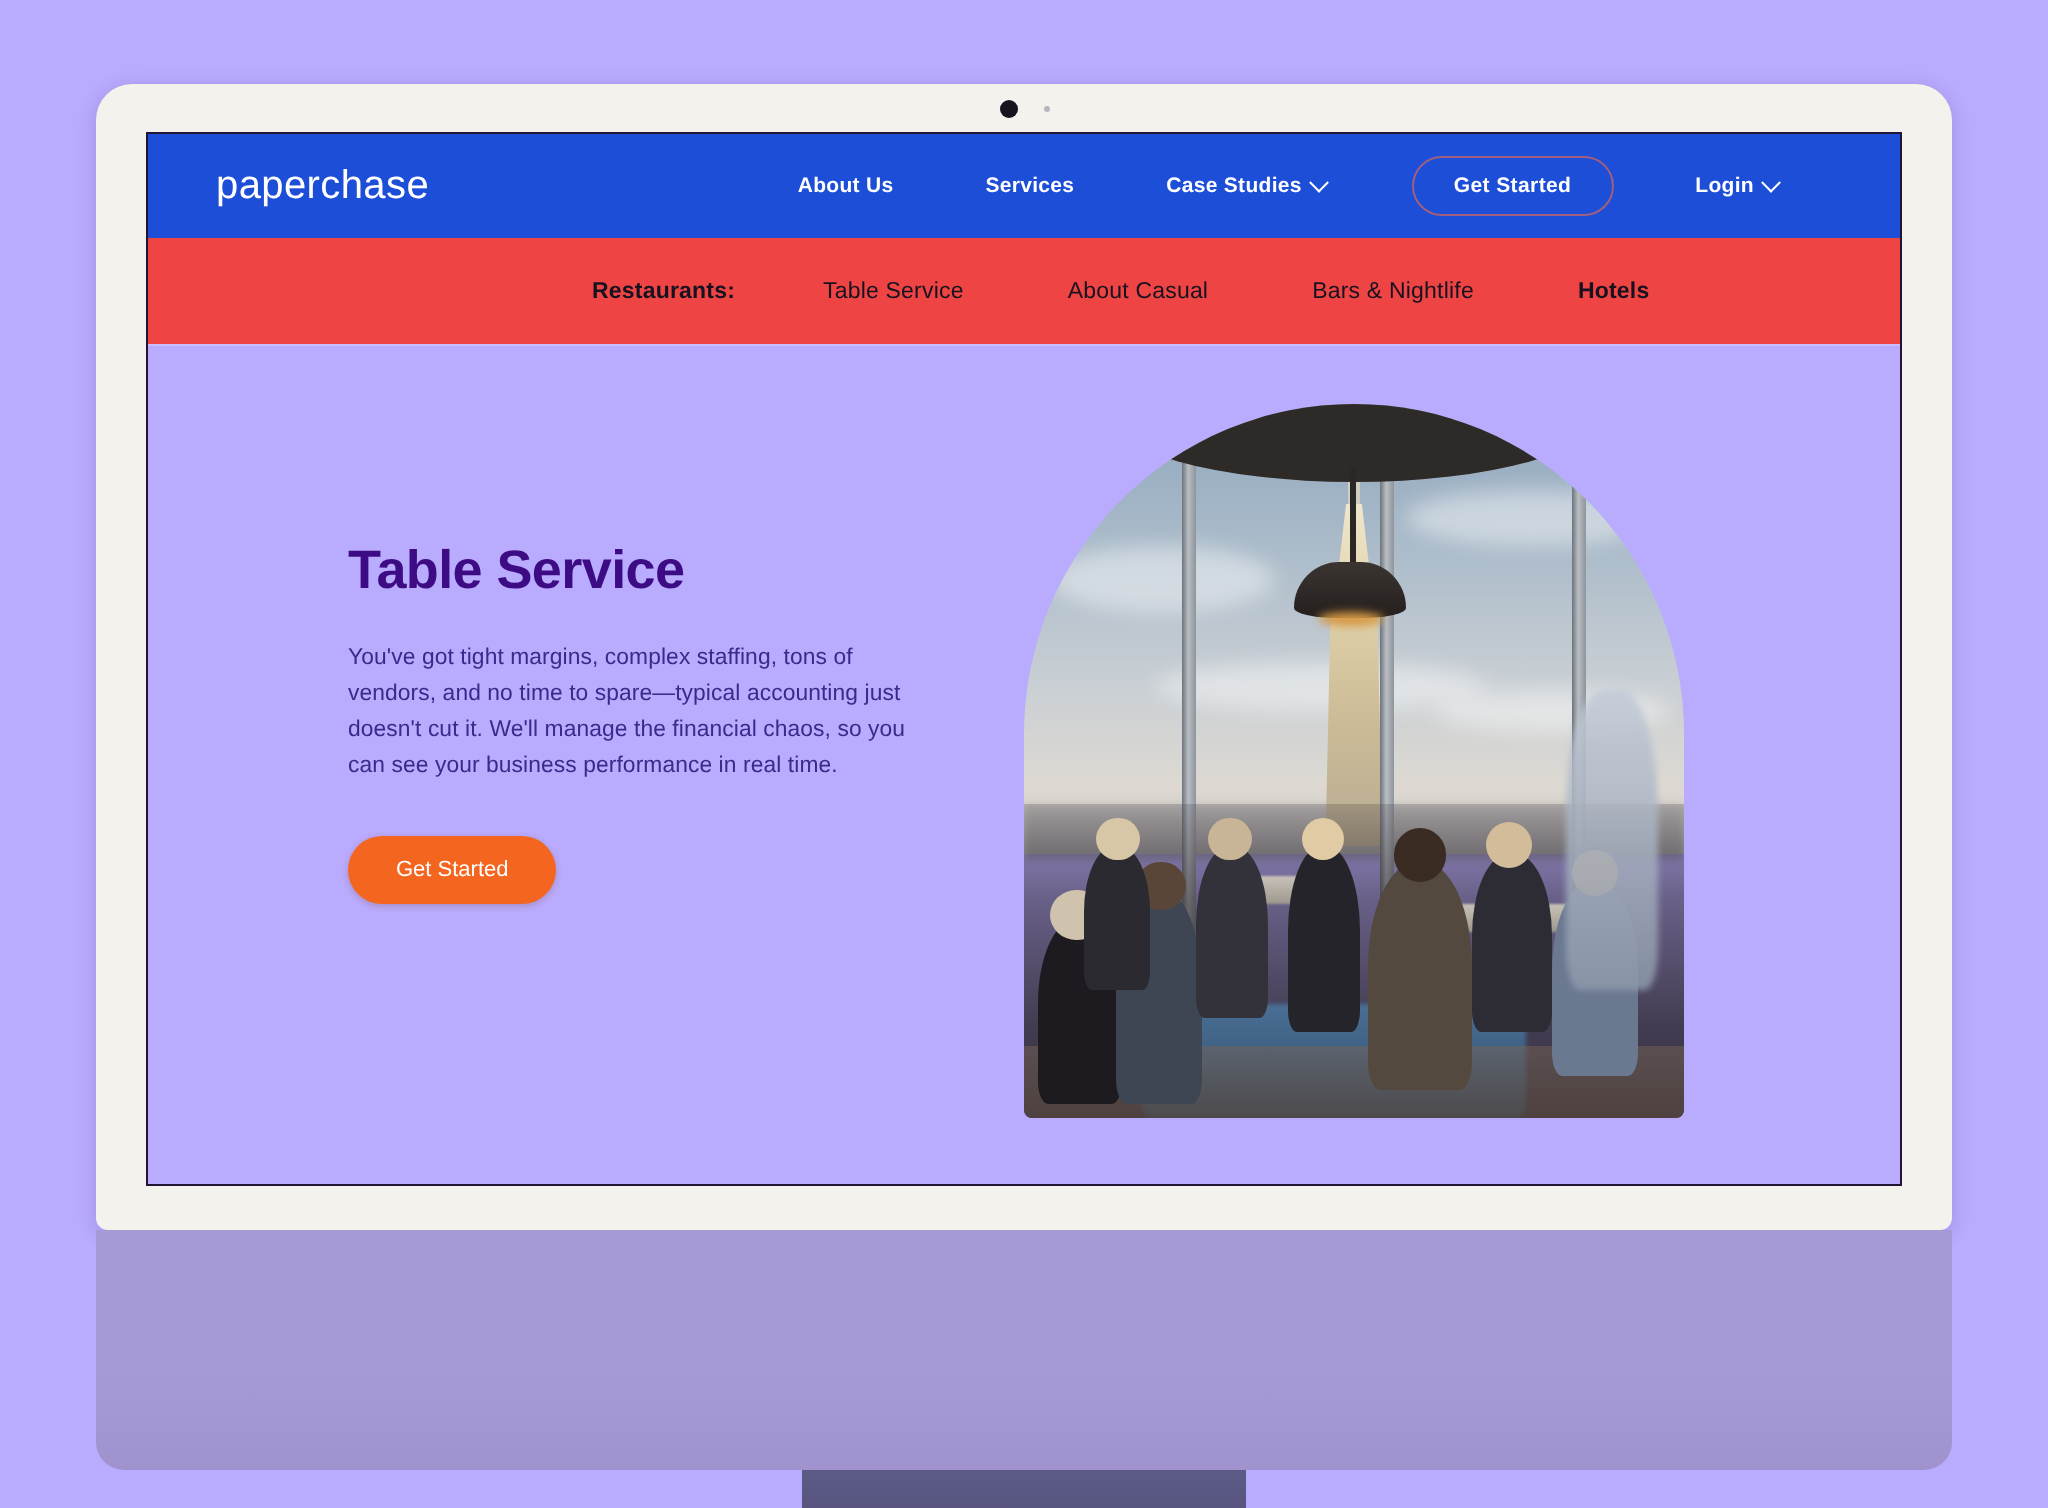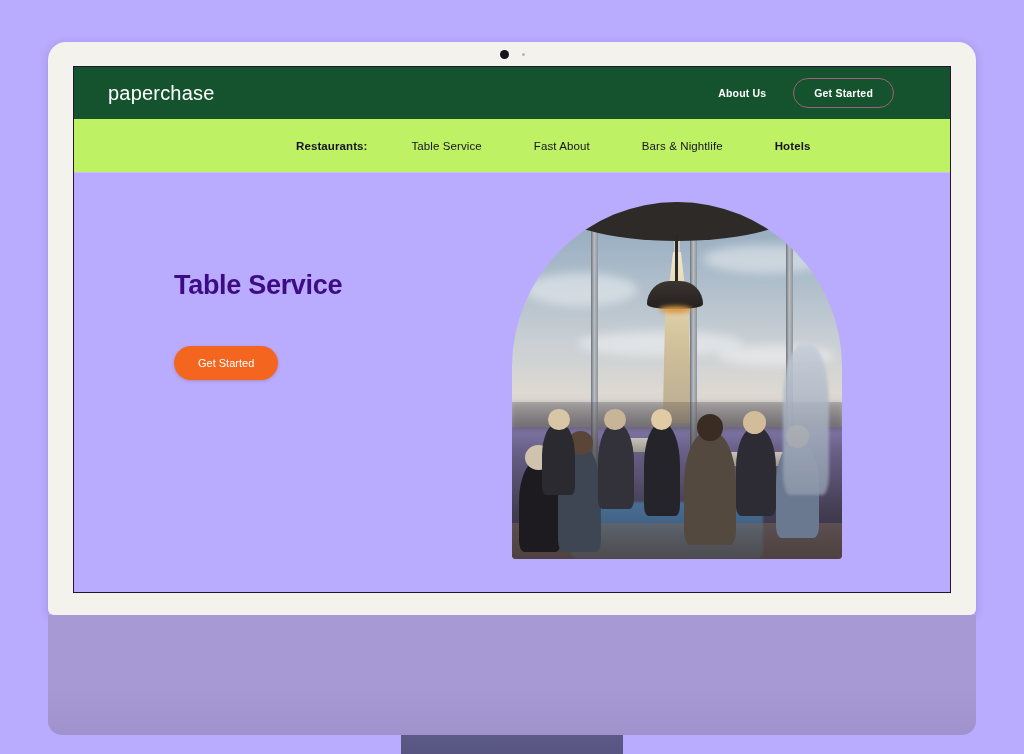--- a/index.html
+++ b/index.html
@@ -44,33 +44,33 @@
   #stand {
     position:absolute; left:50%; transform:translateX(-50%);
     top:735px; width:222px; height:60px;
     background:linear-gradient(180deg,#5c5a86 0%,#4d4b74 100%);
   }
 
   
   #navbar {
     position:relative;
     height:52px;
-    background:#14532d;
+    background:#1d4ed8;
     display:flex; align-items:center;
     padding:0 0 0 34px;
   }
   #logo {
     color:#ffffff;
     font-size:20px;
     letter-spacing:.2px;
     font-weight:400;
   }
   #nav-links {
     margin-left:auto;
-    display:flex; align-items:center; gap:0;
+    display:flex; align-items:center; gap:16px;
     padding-right:46px;
   }
   .nav-item {
     color:#ffffff;
     font-size:10.5px;
     font-weight:bold;
     letter-spacing:.15px;
     padding:0 15px;
     display:flex; align-items:center; gap:5px;
     height:52px;
@@ -102,21 +102,21 @@
     font-size:10.5px;
     font-weight:bold;
     letter-spacing:.2px;
     cursor:pointer;
     white-space:nowrap;
   }
 
   
   #subnav {
     height:54px;
-    background:#bef264;
+    background:#ef4444;
     border-bottom:1.5px solid #c9bdfe;
     display:flex; align-items:center;
     padding-left:222px;
   }
   .sub-item {
     font-size:11.5px;
     color:#16121f;
     letter-spacing:.1px;
     margin-right:52px;
     cursor:pointer;
@@ -221,42 +221,54 @@
 
     <div id="navbar">
       <div id="logo">paperchase</div>
 
       <div id="nav-links">
 
         <div class="nav-item">
           <span>About Us</span>
         </div>
 
-
-
+        <div class="nav-item">
+          <span>Services</span>
+        </div>
+
+
+        <div class="nav-item">
+          <span>Case Studies</span>
+          <span class="caret"></span>
+        </div>
 
 
         <div id="cta-pill">Get Started</div>
 
+        <div class="nav-item">
+          <span>Login</span>
+          <span class="caret"></span>
+        </div>
 
       </div>
     </div>
 
     <div id="subnav">
       <div class="sub-item label">Restaurants:</div>
       <div class="sub-item">Table Service</div>
-      <div class="sub-item">Fast About</div>
+      <div class="sub-item">About Casual</div>
       <div class="sub-item">Bars &amp; Nightlife</div>
       <div class="sub-item bold">Hotels</div>
     </div>
 
     <div id="hero">
 
       <div id="hero-copy">
         <div id="hero-title">Table Service</div>
+        <div id="hero-desc">You've got tight margins, complex staffing, tons of vendors, and no time to spare—typical accounting just doesn't cut it. We'll manage the financial chaos, so you can see your business performance in real time.</div>
         <div id="hero-cta">Get Started</div>
       </div>
 
       <div id="arch">
         <div id="photo">
           <div class="sky"></div>
           <div class="cloud" style="left:4%;top:20%;width:34%;height:9%"></div>
           <div class="cloud" style="left:58%;top:12%;width:38%;height:8%"></div>
           <div class="cloud" style="left:20%;top:36%;width:50%;height:7%"></div>
           <div class="cloud" style="left:62%;top:40%;width:36%;height:6%"></div>

